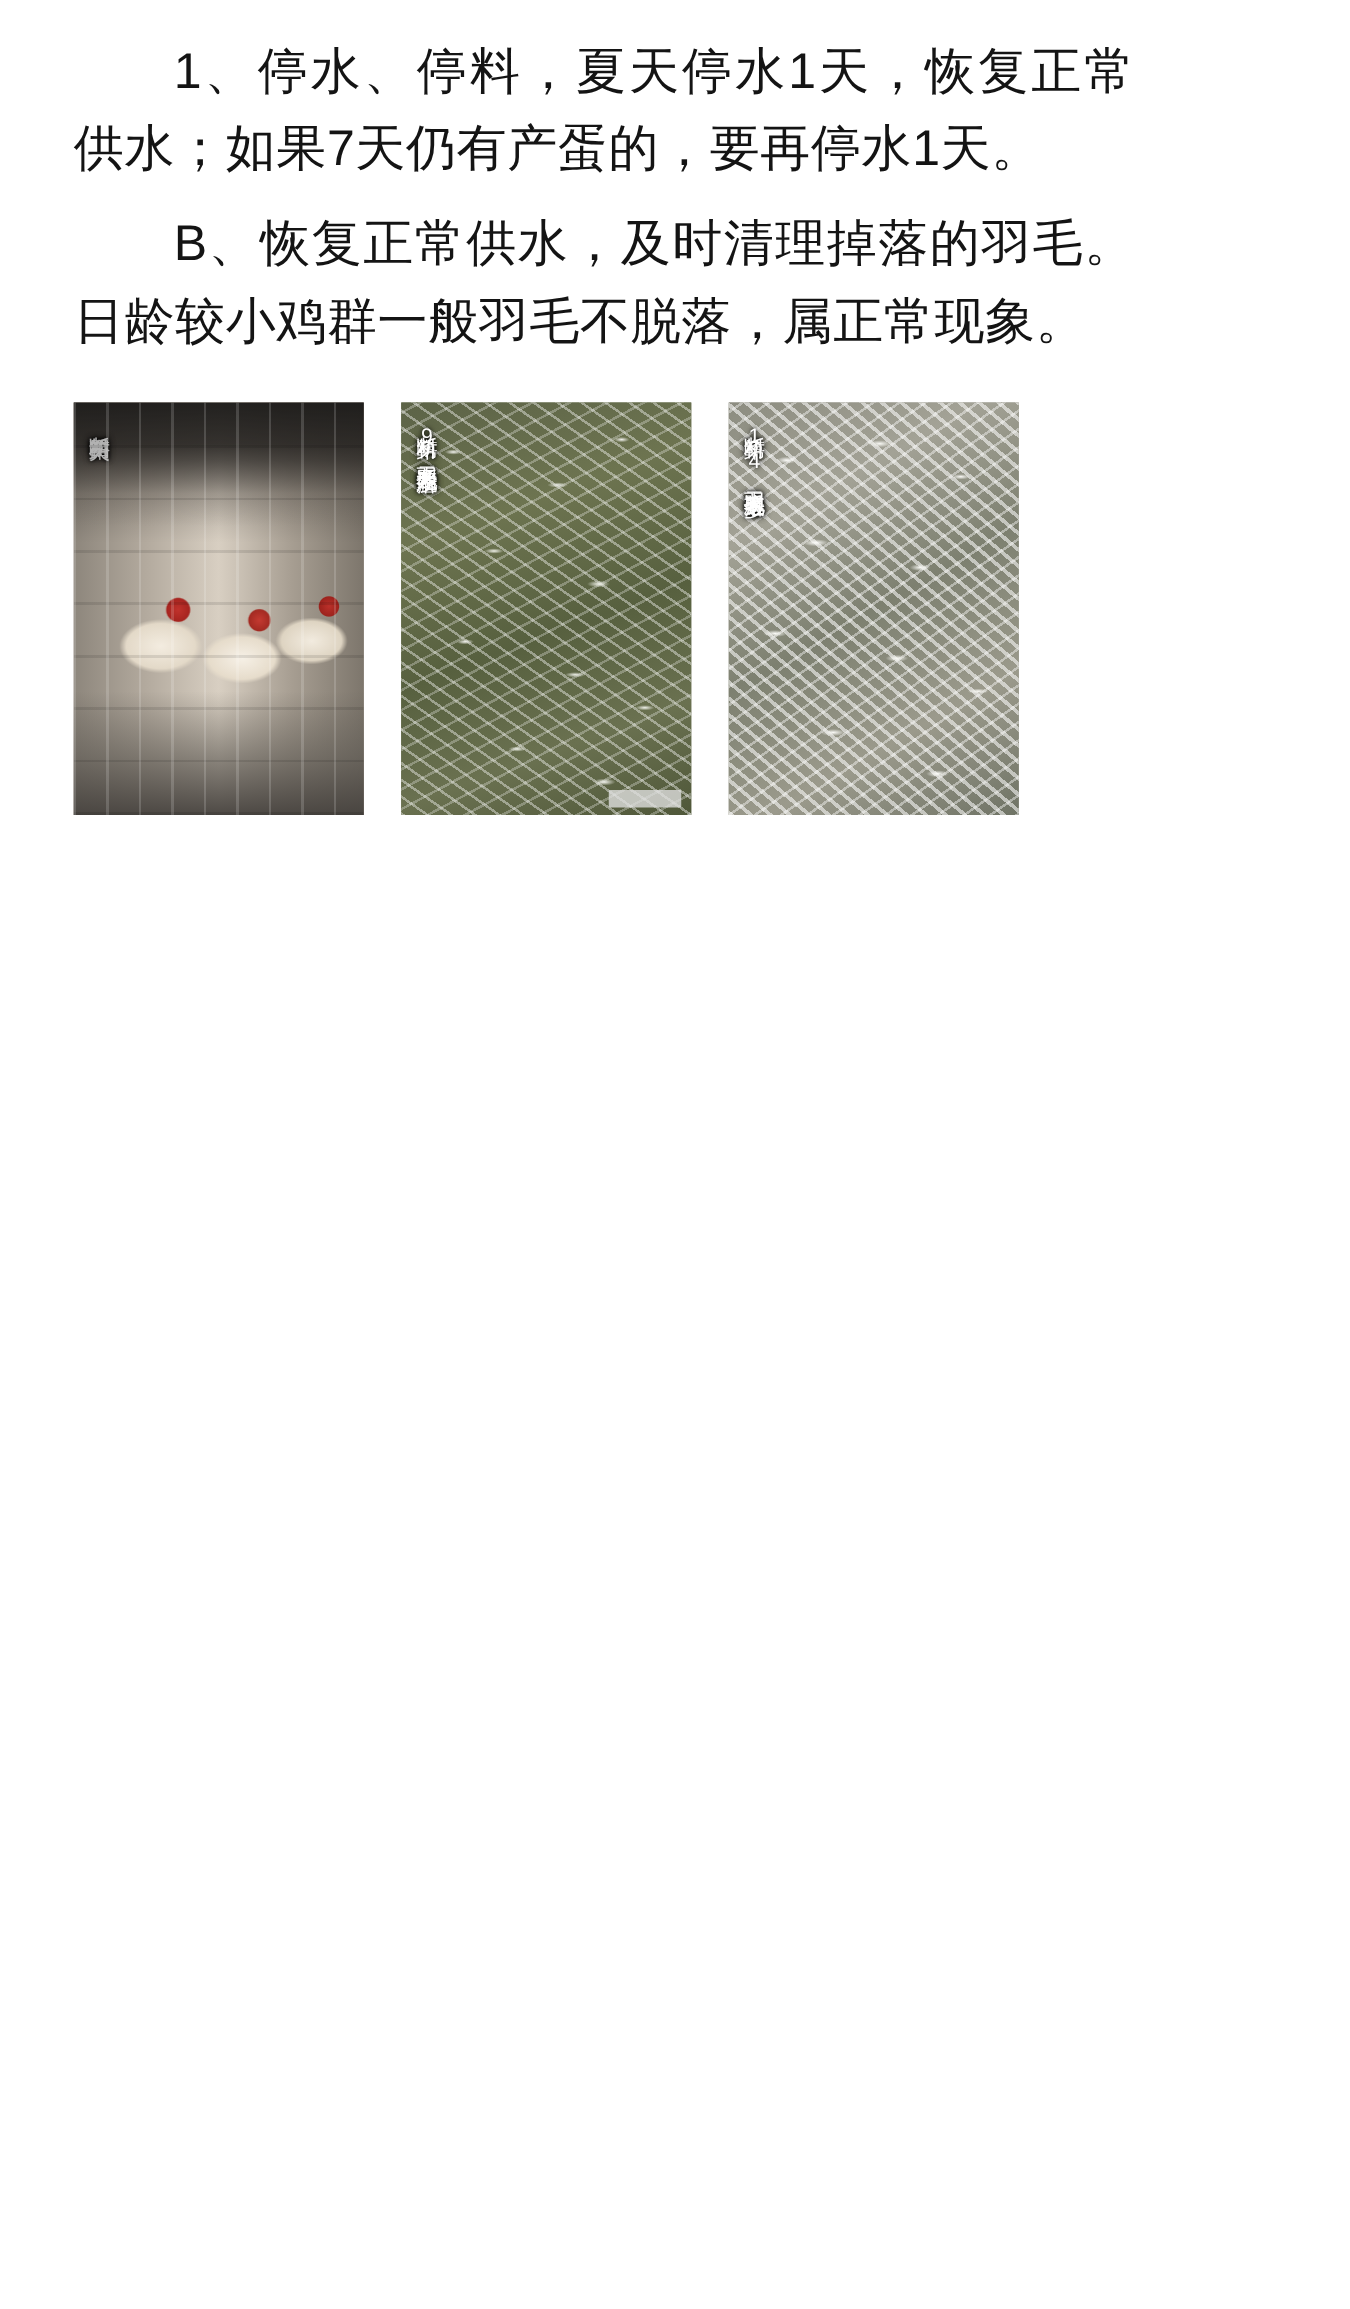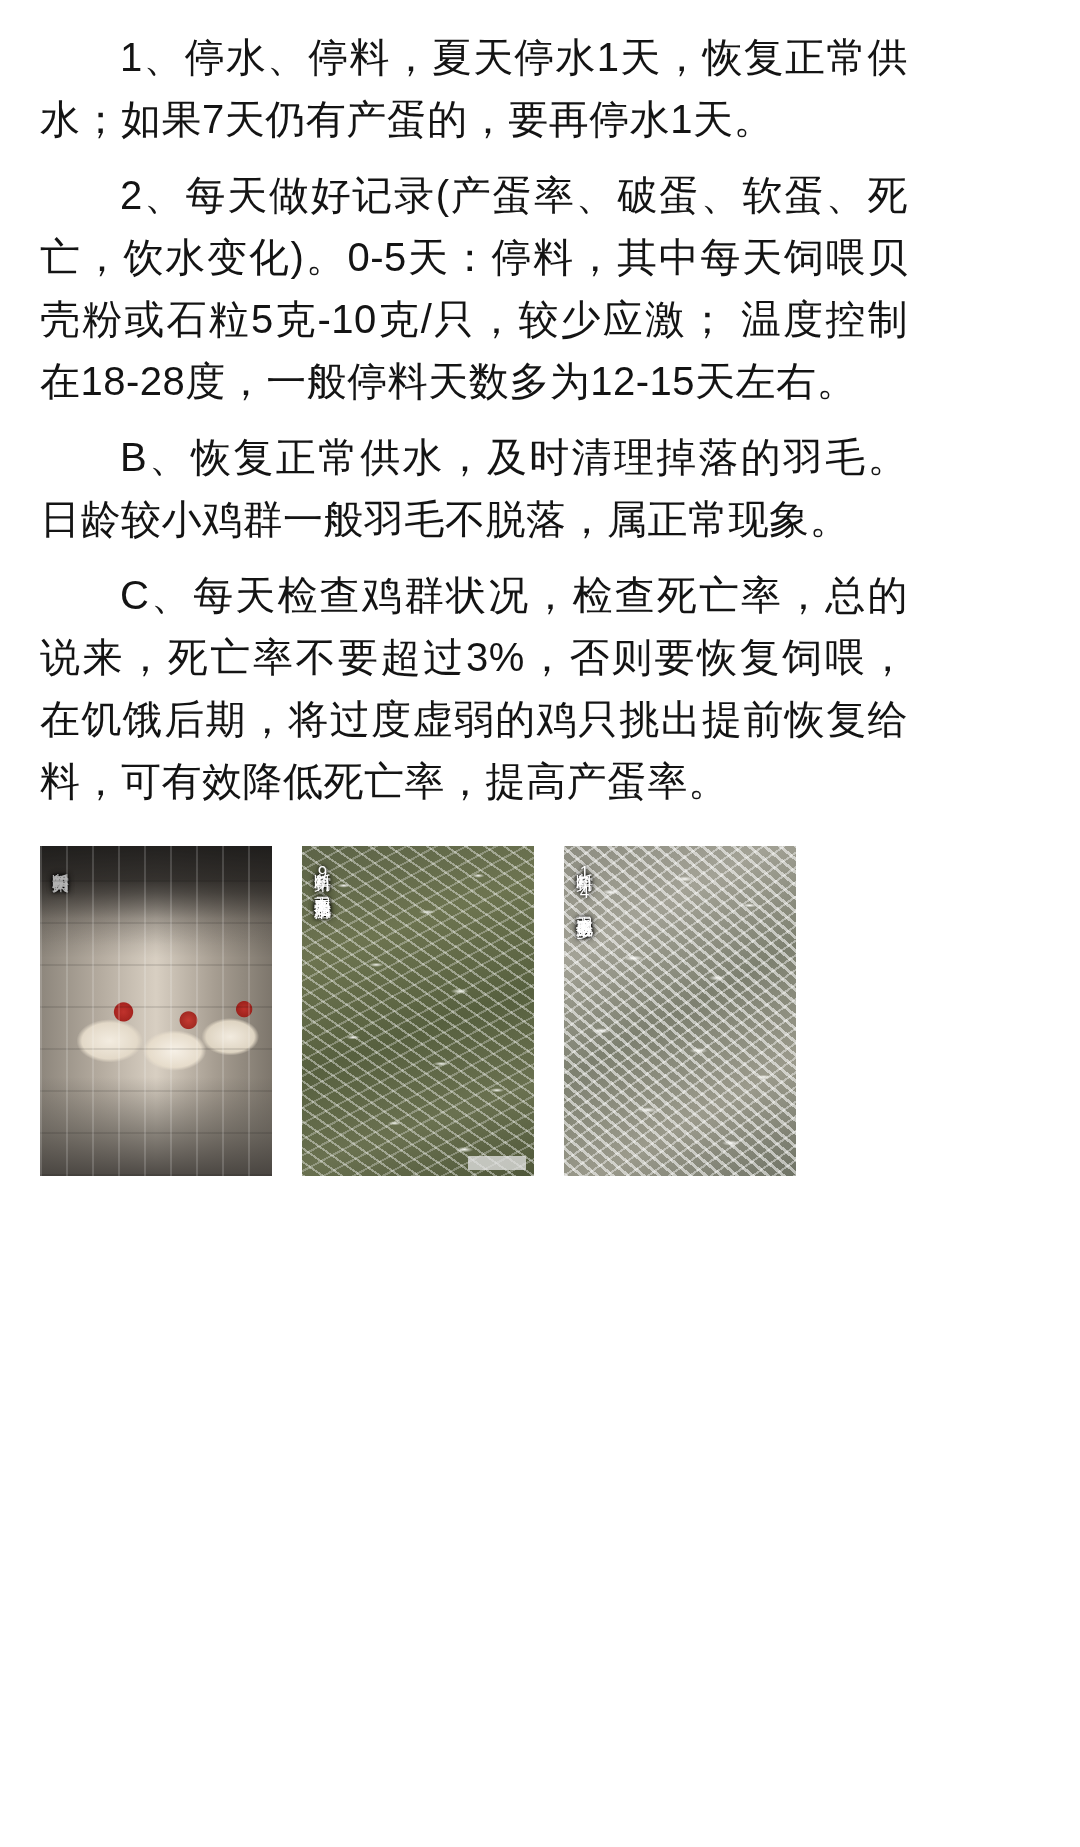--- a/index.html
+++ b/index.html
@@ -11,21 +11,21 @@
     width: 1080px;
     min-height: 1847px;
     font-family: "Liberation Sans", "DejaVu Sans", sans-serif;
     color: #111111;
     -webkit-font-smoothing: antialiased;
   }
   .page {
     width: 956px;
     min-height: 1847px;
     box-sizing: border-box;
-    padding: 26px 48px 0 40px;
+    padding: 26px 48px 0 59px;
     position: relative;
   }
   .article {
     width: 100%;
   }
   p.para {
     margin: 0 0 14px 0;
     font-size: 40px;
     line-height: 62px;
     letter-spacing: 0.5px;
@@ -146,23 +146,21 @@
     border-radius: 1px;
   }
 </style>
 </head>
 <body>
 
 <div class="page">
 
   <div class="article">
     <p class="para">1、停水、停料，夏天停水1天，恢复正常供水；如果7天仍有产蛋的，要再停水1天。</p>
-    <p class="para">2、每天做好记录(产蛋率、破蛋、软蛋、死亡，饮水变化)。0-5天：停料，其中每天饲喂贝壳粉或石粒5克-10克/只，较少应激； 温度控制在18-28度，一般停料天数多为12-15天左右。</p>
     <p class="para">B、恢复正常供水，及时清理掉落的羽毛。日龄较小鸡群一般羽毛不脱落，属正常现象。</p>
-    <p class="para">C、每天检查鸡群状况，检查死亡率，总的说来，死亡率不要超过3%，否则要恢复饲喂，在饥饿后期，将过度虚弱的鸡只挑出提前恢复给料，可有效降低死亡率，提高产蛋率。</p>
   </div>
 
   <div class="photo-strip">
 
     <div class="photo p1">
       <span class="caption">断料第四天</span>
     </div>
 
     <div class="photo p2">
       <span class="caption">断料第9天羽毛开始脱落</span>

